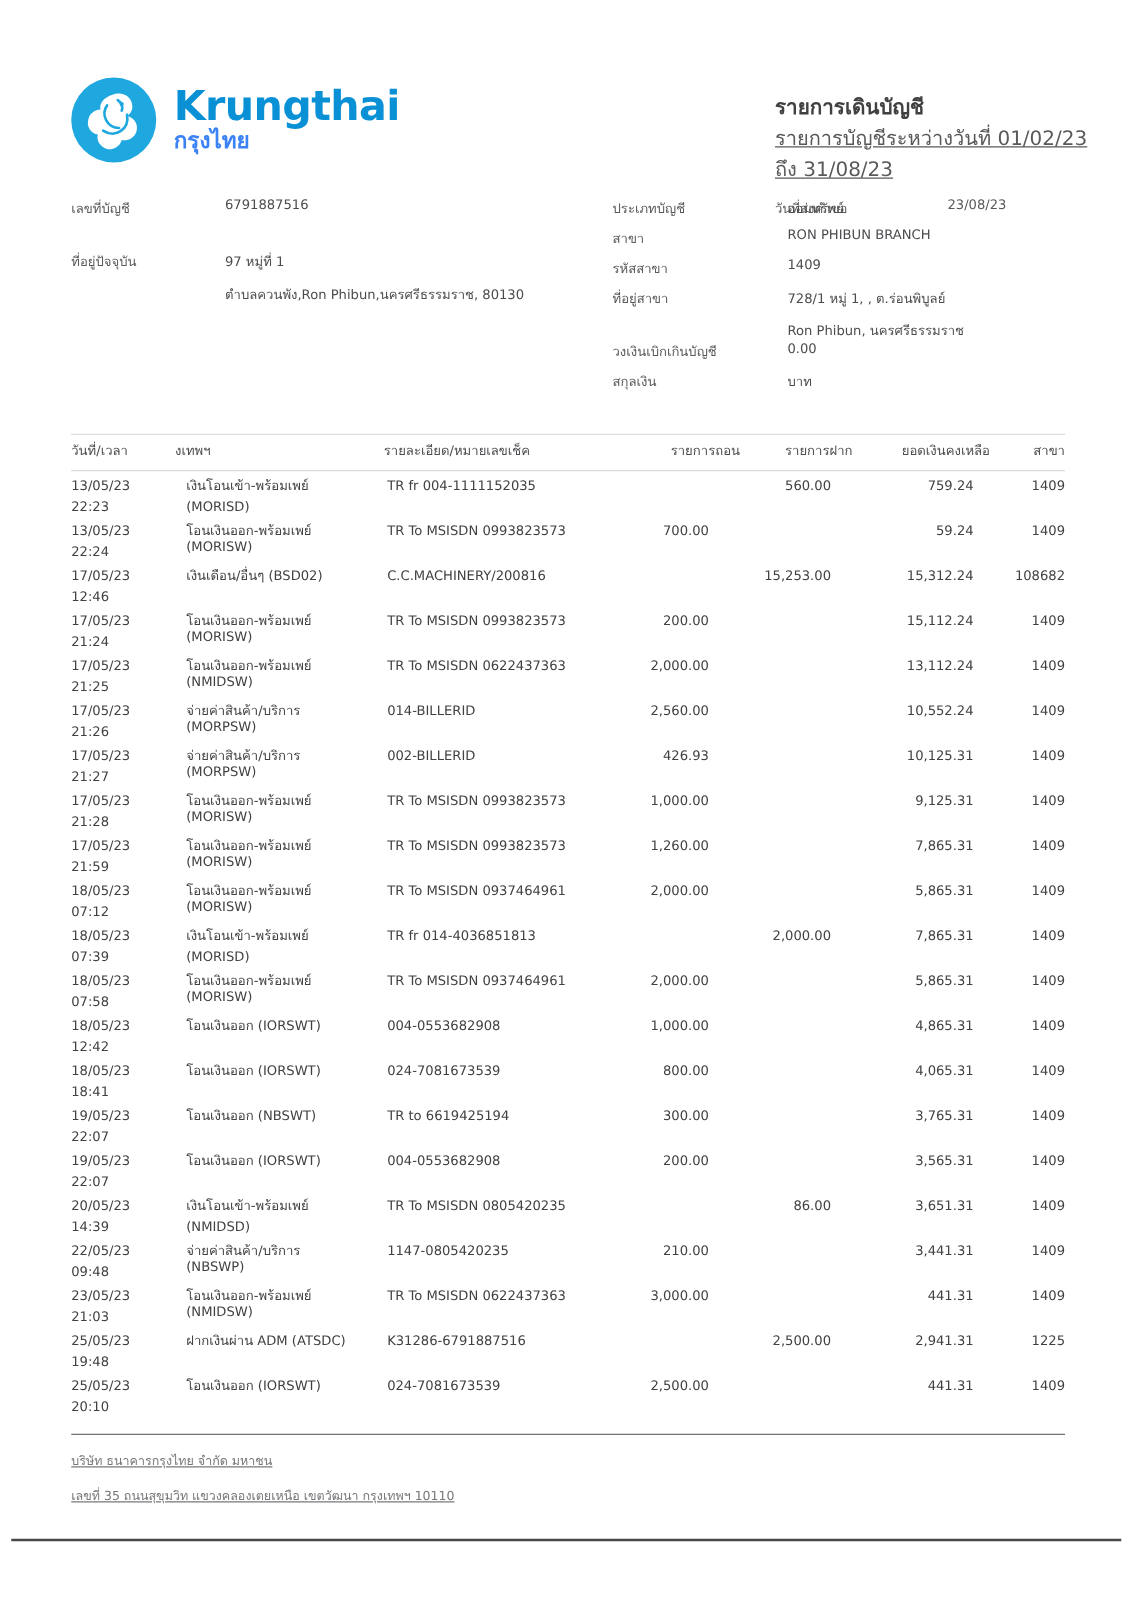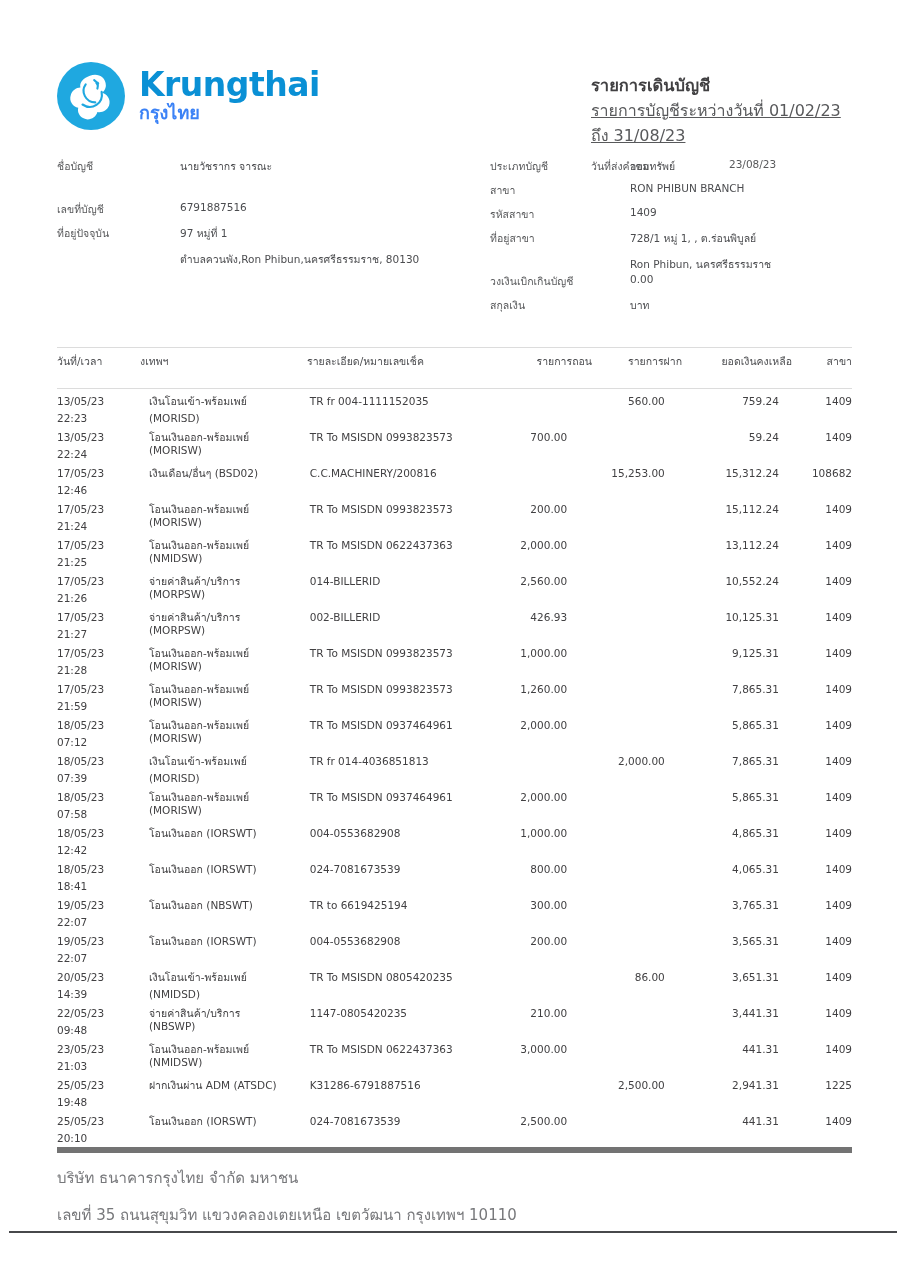--- a/index.html
+++ b/index.html
@@ -11,51 +11,51 @@
   .page{position:absolute;inset:0;background:#fff;overflow:hidden;}
 
   
   .brand{position:absolute;left:57px;top:62px;display:flex;align-items:flex-start;}
   .logo-circle{width:68px;height:68px;border-radius:50%;background:#1fa8e0;display:flex;align-items:center;justify-content:center;}
   .wordmark{margin-left:14px;padding-top:6px;line-height:1;}
   .wordmark .en{font-size:33px;font-weight:bold;color:#0a90d5;letter-spacing:-0.5px;}
   .wordmark .th{font-size:18px;font-weight:bold;color:#3b82f6;margin-top:3px;}
 
   
-  .hdr-right{position:absolute;left:591px;top:72px;width:250px;}
+  .hdr-right{position:absolute;left:620px;top:72px;width:250px;}
   .hdr-title{font-size:16.5px;font-weight:bold;color:#414042;}
   .hdr-period{font-size:16px;color:#58595b;margin-top:0;text-decoration:underline;}
   .hdr-req{display:flex;font-size:10.5px;color:#58595b;margin-top:10px;}
   .hdr-req .lbl{width:138px;}
 
   
   .acct-left{position:absolute;left:57px;top:158px;width:420px;}
   .acct-right{position:absolute;left:490px;top:158px;width:400px;}
   .arow{display:flex;align-items:flex-start;min-height:24px;font-size:10.5px;}
   .arow .albl{color:#58595b;flex:none;}
   .acct-left .albl{width:123px;}
   .acct-right .albl{width:140px;}
   .arow .aval{color:#4b4c4f;}
   .aval .v2{margin-top:9px;}
   .acct-left .arow:nth-child(2){margin-top:19px;}
 
   
   .stmt{position:absolute;left:57px;top:347px;width:795px;font-size:10.5px;}
   .thead{display:flex;border-top:1px solid #dcdcdc;border-bottom:1px solid #dcdcdc;
-         padding:7px 0 20px;color:#4b4c4f;}
+         padding:7px 0 8px;color:#4b4c4f;}
   .c1{width:83px;}  .c2{width:167px;} .c3{width:185px;}
   .c4{width:100px;text-align:right;} .c5{width:90px;text-align:right;}
   .c6{width:110px;text-align:right;} .c7{width:60px;text-align:right;}
   .trow{display:flex;align-items:flex-start;min-height:35px;padding-top:6px;box-sizing:border-box;color:#414042;gap:24px;}
   .trow .l2{margin-top:4px;}
   .cell{line-height:13px;}
 
   
-  .footer{position:absolute;left:57px;width:795px;top:1147px;border-top:6px solid #737373;
-          font-size:15px;color:#77787b;}
+  .footer{position:absolute;left:57px;width:795px;top:1147px;border-top:1px solid #737373;
+          font-size:10px;color:#77787b;text-decoration:underline;}
   .f-line{margin-top:13px;}
   .f-last{display:flex;justify-content:space-between;align-items:flex-end;}
   .f-page{color:#6d6e71;}
   .bottom-rule{position:absolute;left:9px;right:9px;top:1231px;border-top:2px solid #47484b;}
 </style>
 </head>
 <body>
 
 <div class="page">
 
@@ -76,26 +76,20 @@
   <div class="hdr-right">
     <div class="hdr-title">รายการเดินบัญชี</div>
     <div class="hdr-period">รายการบัญชีระหว่างวันที่ 01/02/23 ถึง 31/08/23</div>
     <div class="hdr-req">
       <span class="lbl">วันที่ส่งคำขอ</span>
       <span>23/08/23</span>
     </div>
   </div>
 
   <div class="acct-left">
-      <div class="arow">
-        <span class="albl">ชื่อบัญชี</span>
-        <span class="aval">
-          <div>นายวัชรากร จารณะ</div>
-        </span>
-      </div>
       <div class="arow">
         <span class="albl">เลขที่บัญชี</span>
         <span class="aval">
           <div>6791887516</div>
         </span>
       </div>
       <div class="arow">
         <span class="albl">ที่อยู่ปัจจุบัน</span>
         <span class="aval">
           <div>97 หมู่ที่ 1</div>

